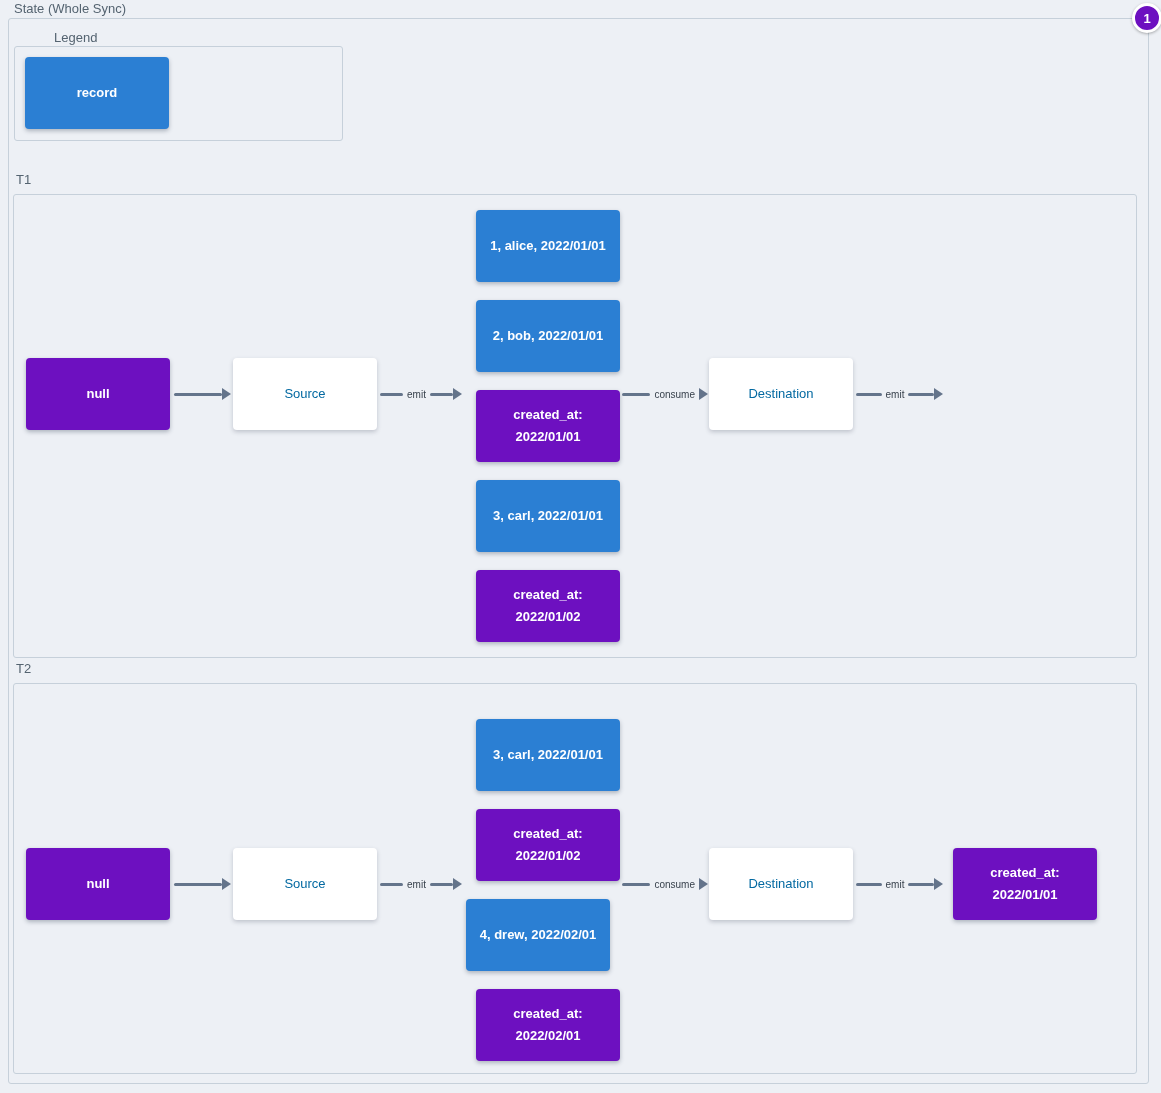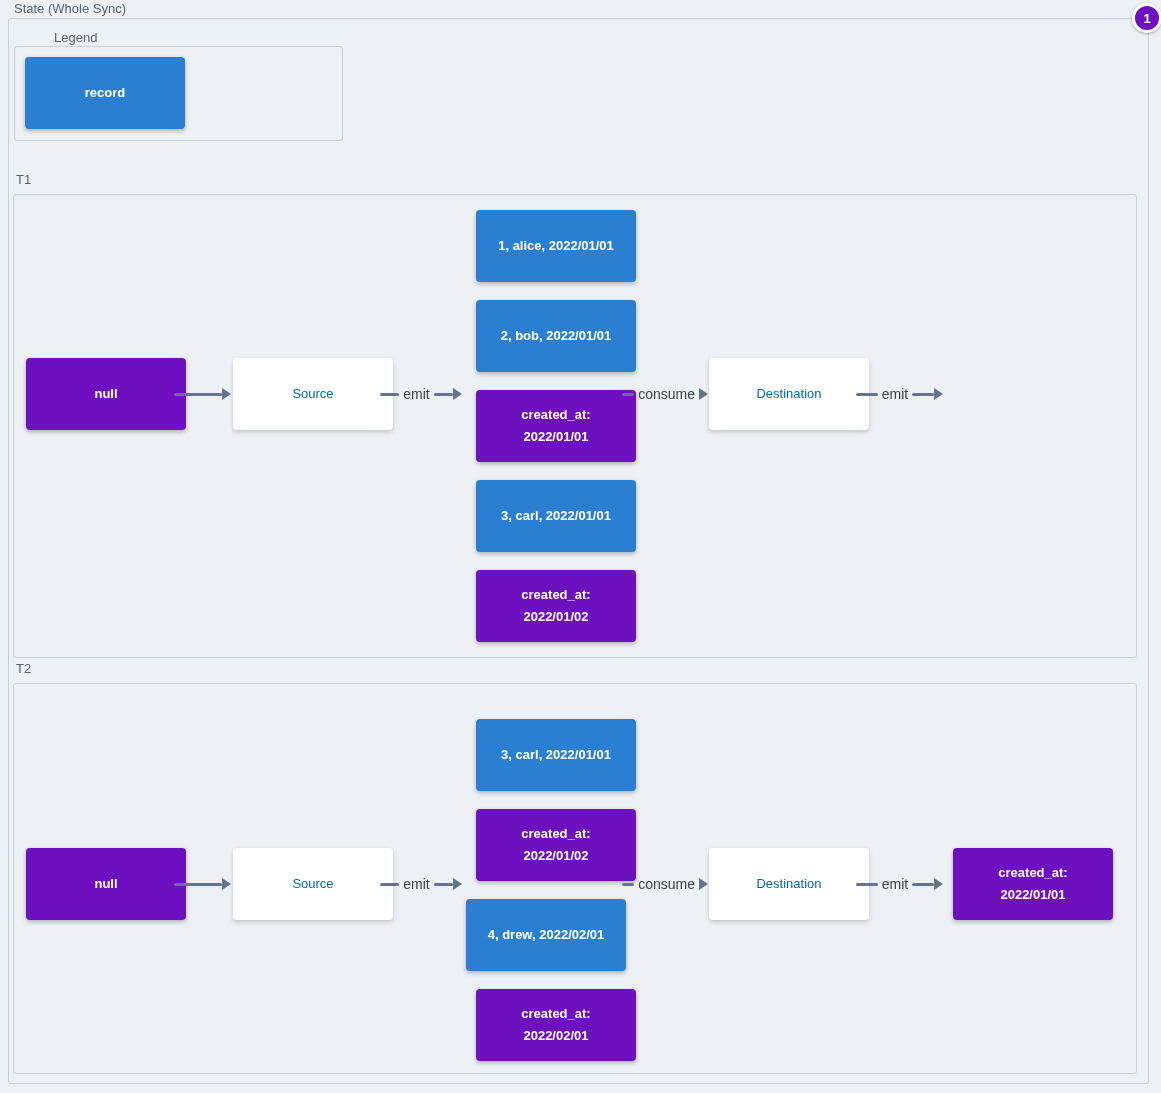--- a/index.html
+++ b/index.html
@@ -19,21 +19,21 @@
   }
   .group-label {
     position: absolute;
     font-size: 13px;
     color: #546370;
     line-height: 14px;
     white-space: nowrap;
   }
   .node {
     position: absolute;
-    width: 160px;
+    width: 144px;
     height: 72px;
     border-radius: 4px;
     display: flex;
     align-items: center;
     justify-content: center;
     text-align: center;
     font-size: 13px;
     line-height: 1.7;
     white-space: pre-line;
     box-shadow: 0 2px 4px rgba(55, 65, 85, 0.35);
@@ -55,21 +55,21 @@
     background: #64748b;
     border-radius: 2px;
   }
   .arrow .head {
     width: 0; height: 0;
     border-top: 6px solid transparent;
     border-bottom: 6px solid transparent;
     border-left: 9px solid #64748b;
   }
   .arrow .lbl {
-    font-size: 14px;
+    font-size: 10px;
     color: #39424d;
     margin: 0 4px;
     white-space: nowrap;
   }
   .badge {
     position: absolute;
     box-sizing: border-box;
     width: 30px;
     height: 30px;
     border-radius: 50%;

